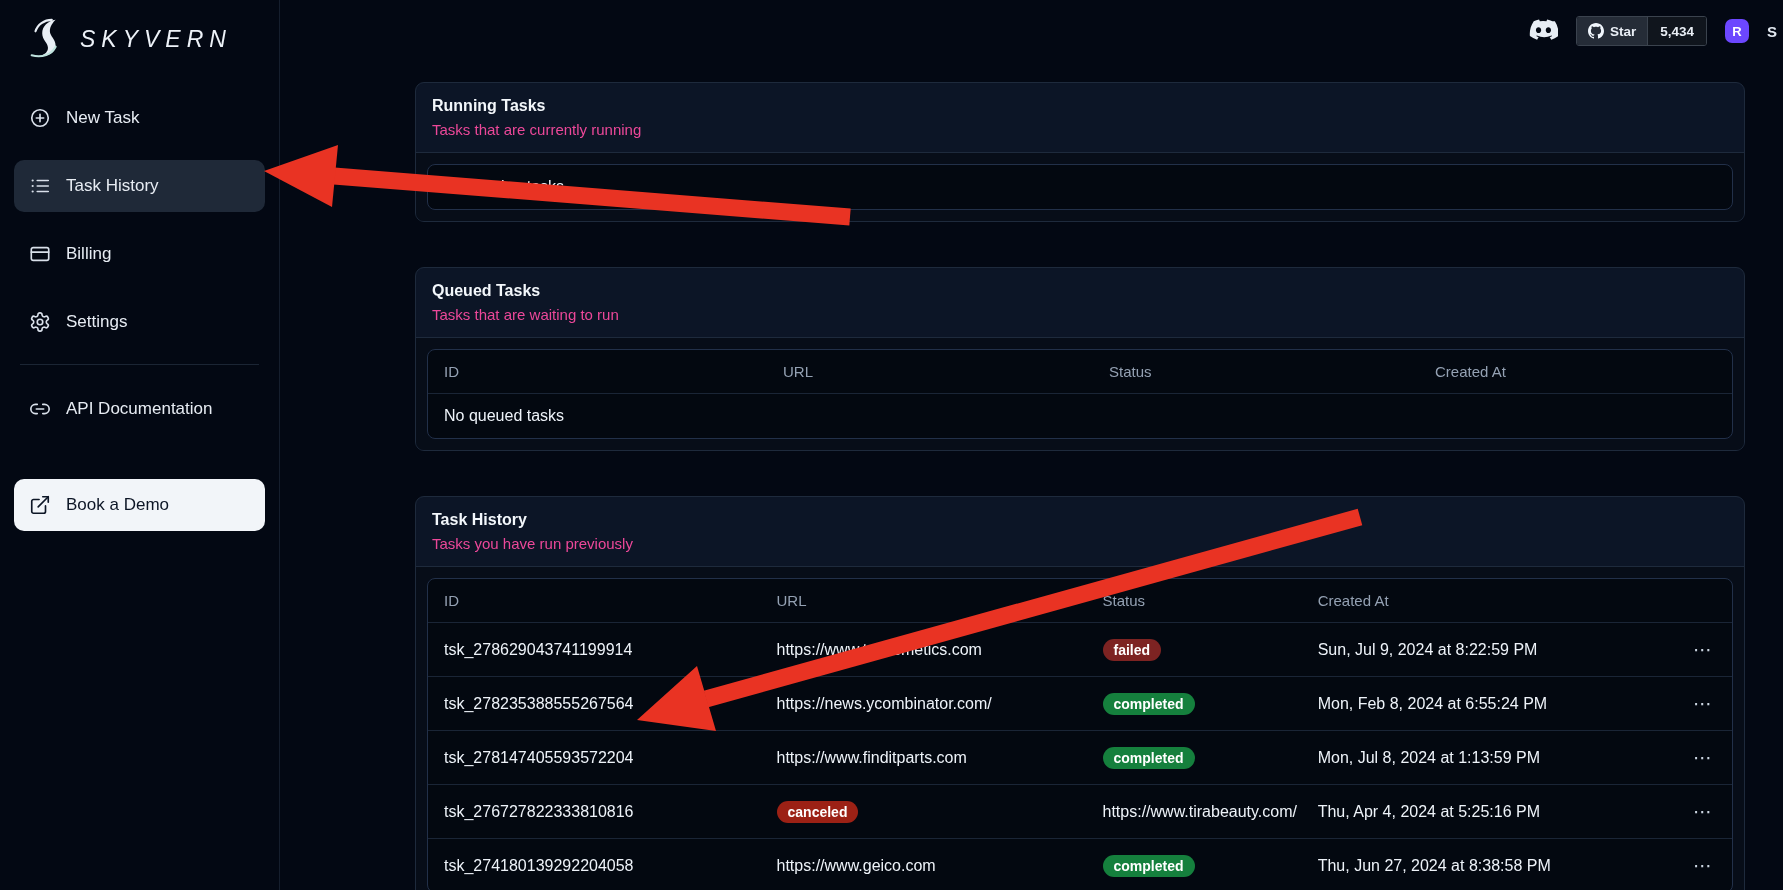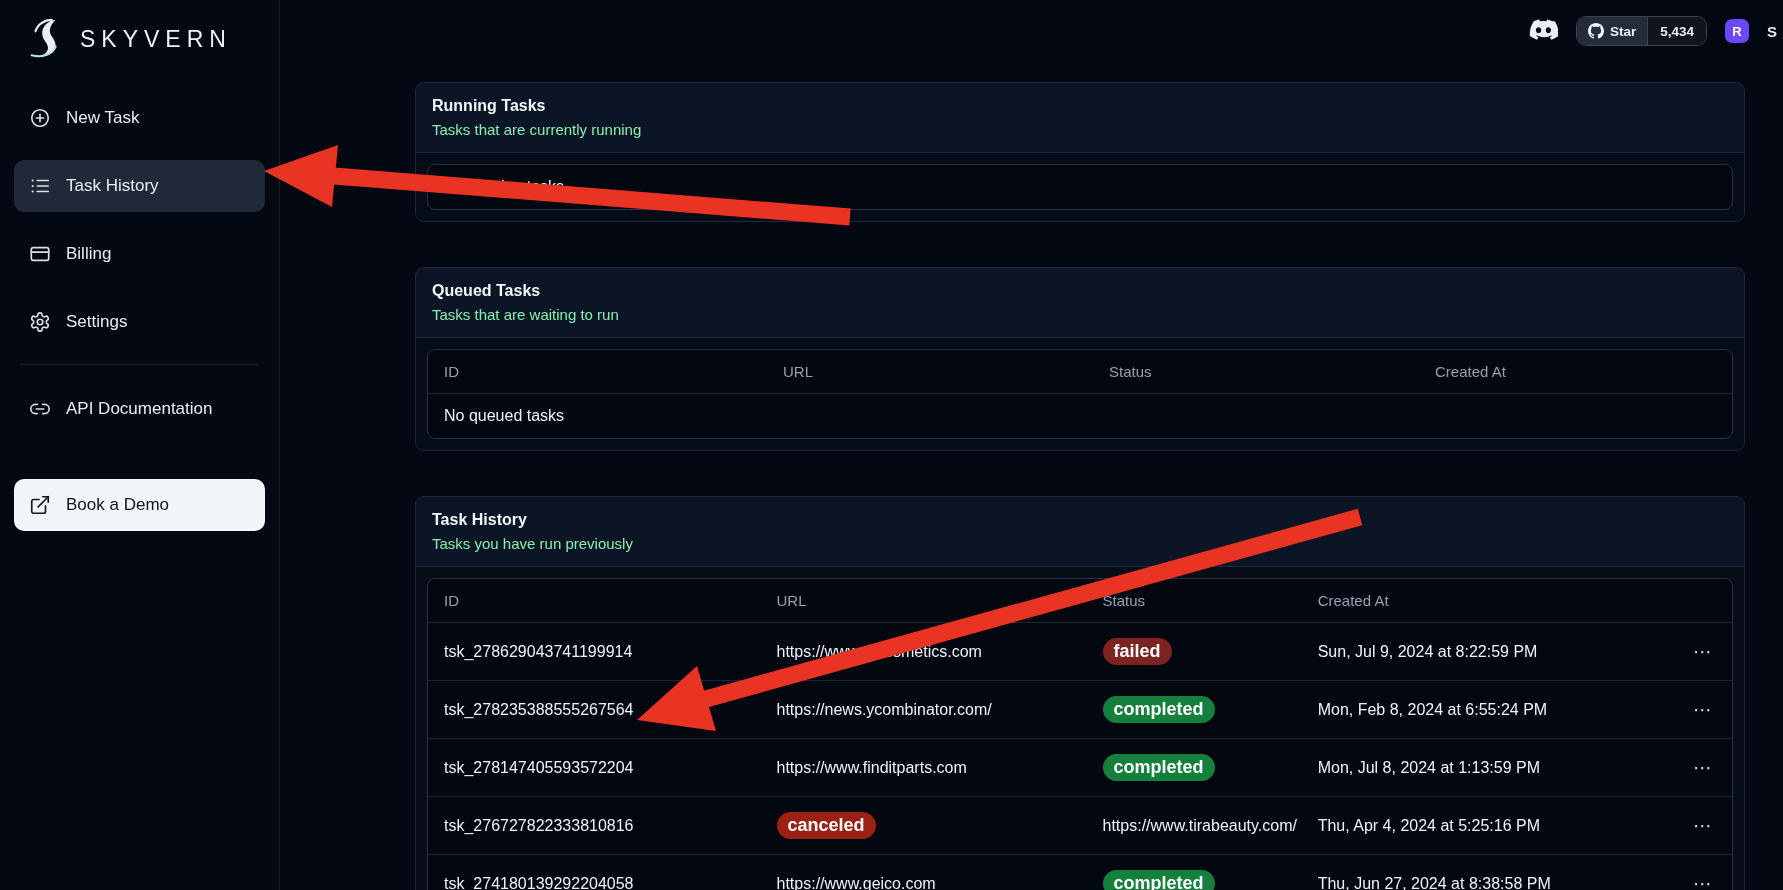--- a/index.html
+++ b/index.html
@@ -11,21 +11,21 @@
     color:#eef3f9;
   }
   .app { display:flex; height:100%; }
 
   
   .sidebar {
     width:280px; flex:0 0 280px;
     border-right:1px solid #151e2d;
     padding:12px 14px;
   }
-  .logo { display:flex; align-items:center; gap:10px; padding:4px 10px 14px; cursor:pointer; }
+  .logo { display:flex; align-items:center; gap:10px; padding:4px 10px 14px; cursor:pointer;font-style:italic; }
   .logo svg { width:46px; height:46px; }
   .logo-text { font-size:23px; letter-spacing:6px; color:#edf2f8; font-weight:400; }
   nav { display:block; margin-top:16px; }
   .nav-item {
     display:flex; align-items:center; gap:15px;
     height:52px; padding:0 15px; margin-bottom:16px;
     border-radius:10px; font-size:17px; color:#e7ecf3; cursor:pointer;
   }
   .nav-item svg { width:22px; height:22px; flex:0 0 22px; }
   .nav-item.active { background:#1f2938; }
@@ -35,21 +35,21 @@
   
   .main { flex:1; display:flex; flex-direction:column; min-width:0; }
   .topbar {
     display:flex; justify-content:flex-end; align-items:center;
     gap:18px; height:62px; padding-right:6px; flex:0 0 62px;
   }
   .discord svg { width:31px; height:24px; fill:#e7edf4; display:block; }
   .discord { cursor:pointer; }
   .gh {
     display:flex; align-items:stretch; height:30px;
-    border:1px solid #3b434e; border-radius:10px; overflow:hidden;
+    border:1px solid #3b434e; border-radius:3px; overflow:hidden;
     font-size:13.5px; font-weight:600; color:#e9eef5; cursor:pointer;
   }
   .gh-left { display:flex; align-items:center; gap:6px; padding:0 11px; background:#252c37; }
   .gh-left svg { width:16px; height:16px; fill:#f0f6fc; }
   .gh-count { display:flex; align-items:center; padding:0 12px; background:#10151d; border-left:1px solid #3b434e; }
   .avatar {
     width:24px; height:24px; border-radius:7px; background:#6c47ff;
     color:#fff; font-size:13px; font-weight:700;
     display:grid; place-items:center; cursor:pointer;
   }
@@ -57,37 +57,37 @@
 
   .content { padding:20px 38px 0 135px; }
 
   
   .card {
     border:1px solid #1e2a3c; border-radius:9px;
     background:#0c1526; margin-bottom:45px; overflow:hidden;
   }
   .card-header { padding:14px 16px; border-bottom:1px solid #1e2a3c; }
   .card-header h2 { font-size:16px; font-weight:700; color:#f3f7fb; }
-  .card-header p { margin-top:6px; font-size:15px; color:#86efac; }
+  .card-header p { margin-top:6px; font-size:15px; color:#ec4899; }
   .card-content { padding:11px; background:#070d18; }
   .table-box {
     border:1px solid #223049; border-radius:8px;
     background:#030810; overflow:hidden;
   }
   .trow { display:grid; align-items:center; }
   .trow + .trow { border-top:1px solid #1a2536; }
   .thead span { color:#94a1b3; font-size:15px; padding:13px 16px; }
   .history-grid { grid-template-columns:25.5% 25% 16.5% 28% 5%; }
   .queued-grid  { grid-template-columns:26% 25% 25% 24%; }
   .cell { font-size:16px; color:#eef3f9; padding:15px 16px; white-space:nowrap; overflow:hidden; }
   .empty-cell { font-size:16px; color:#eef3f9; padding:13px 16px; }
   .data-row { cursor:pointer; }
   .status-badge {
     display:inline-block; padding:3px 11px; border-radius:999px;
-    font-size:18px; font-weight:600; color:#fff;
+    font-size:14px; font-weight:600; color:#fff;
   }
   .st-failed   { background:#7d2322; }
   .st-completed{ background:#15803d; }
   .st-canceled { background:#9c2115; }
   .actions { color:#cbd5e1; font-size:19px; text-align:right; padding-right:20px; cursor:pointer; }
 
   
   .annotation-layer { position:absolute; left:0; top:0; pointer-events:none; z-index:60; }
 </style>
 </head>

